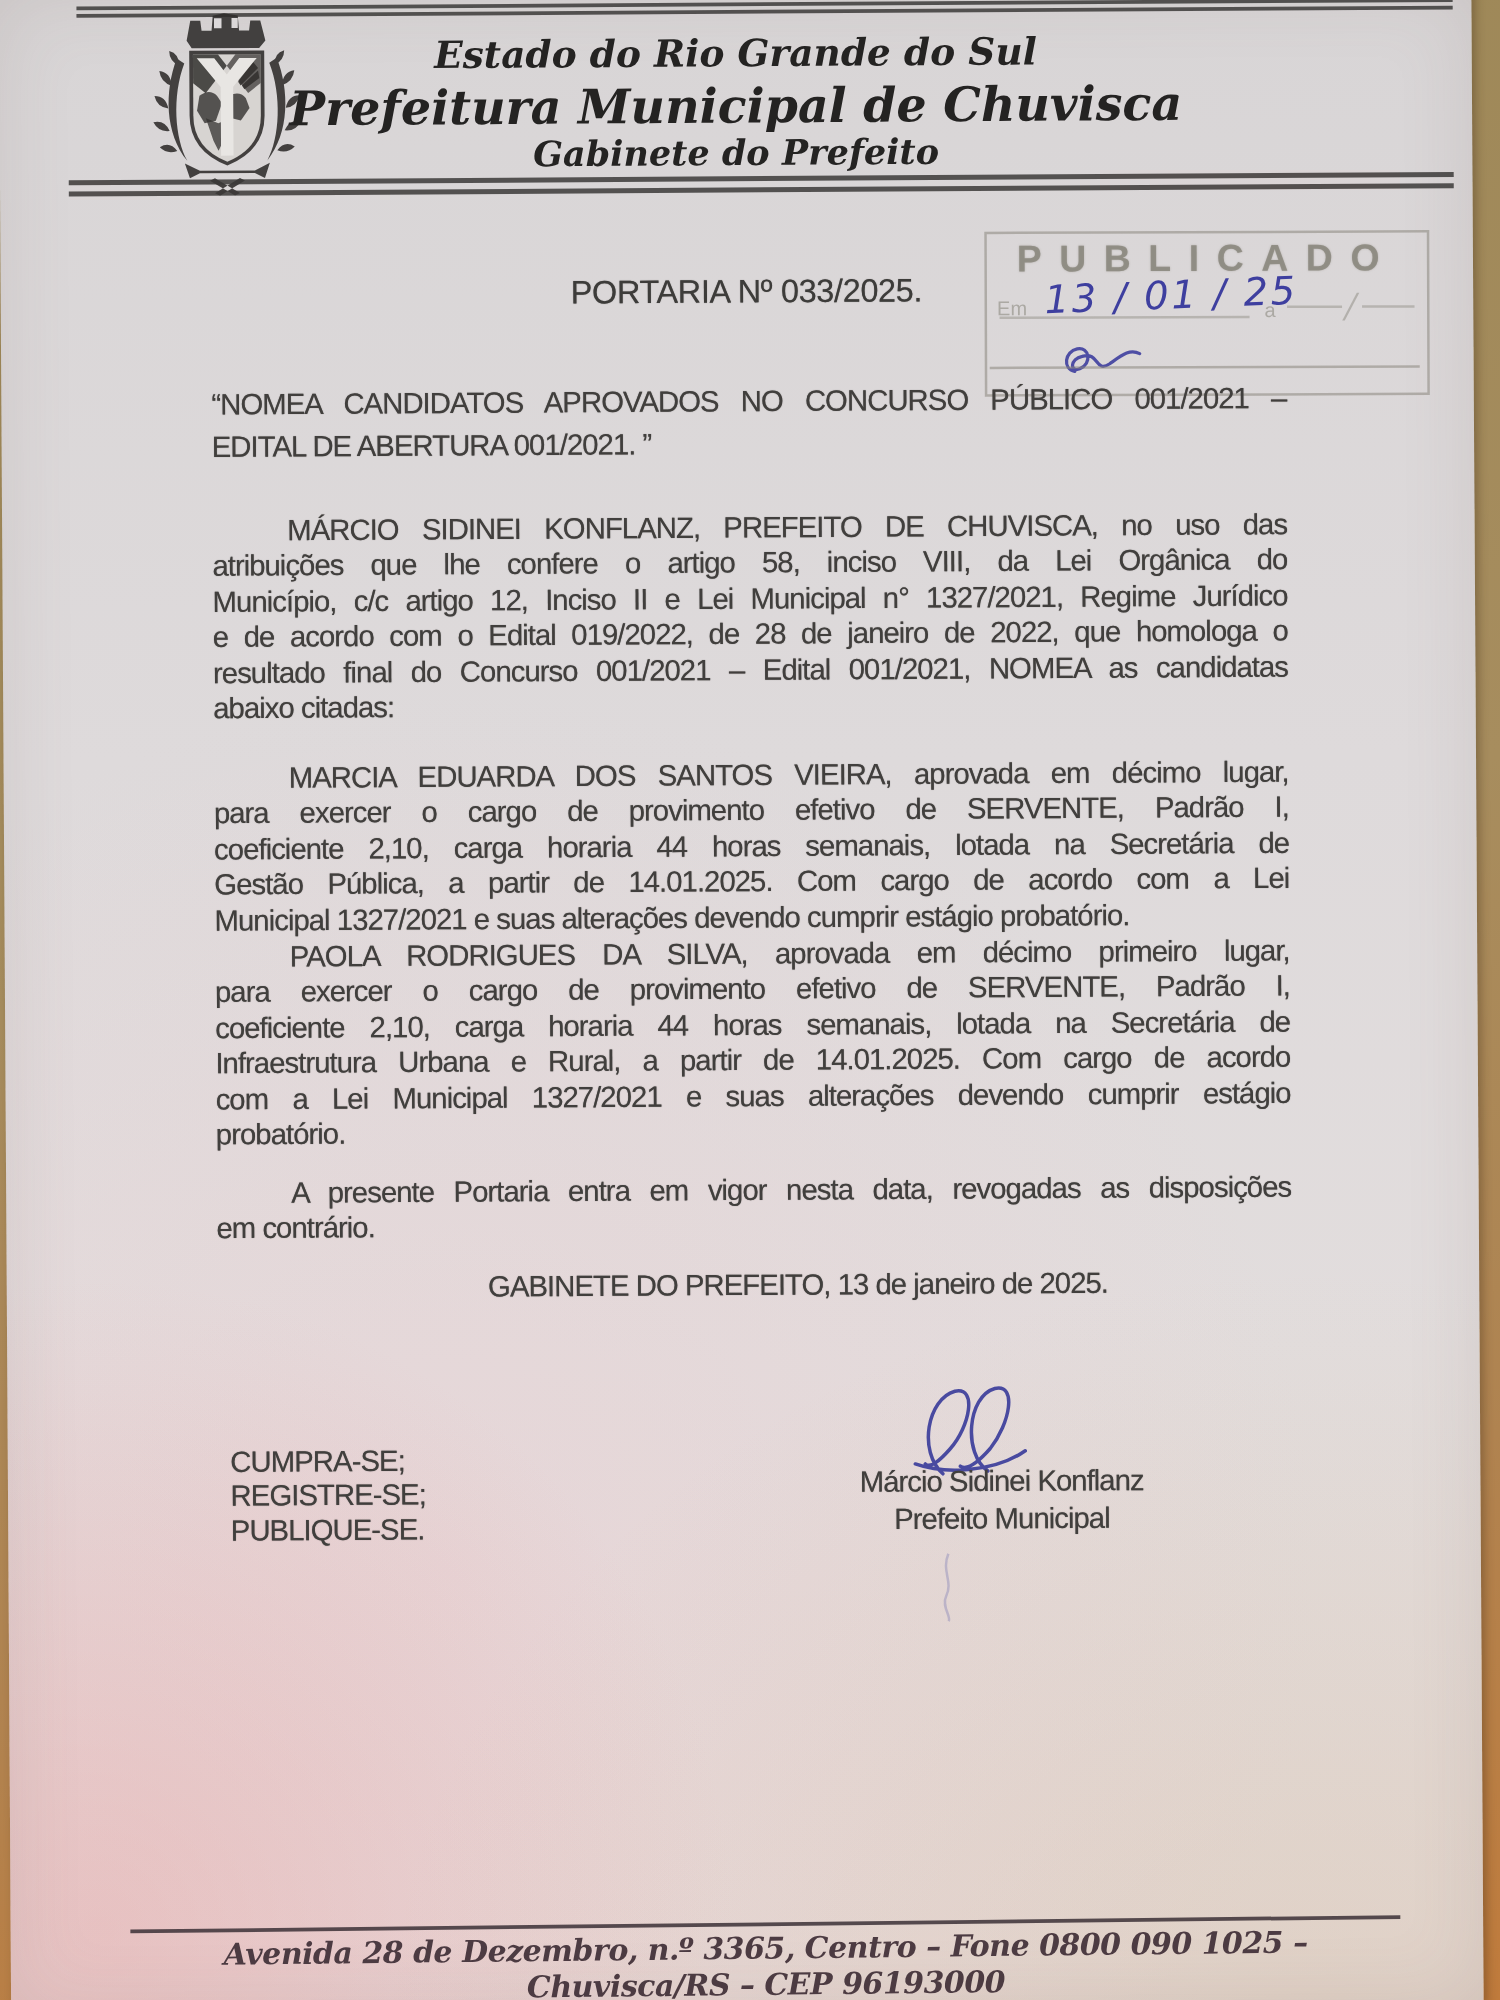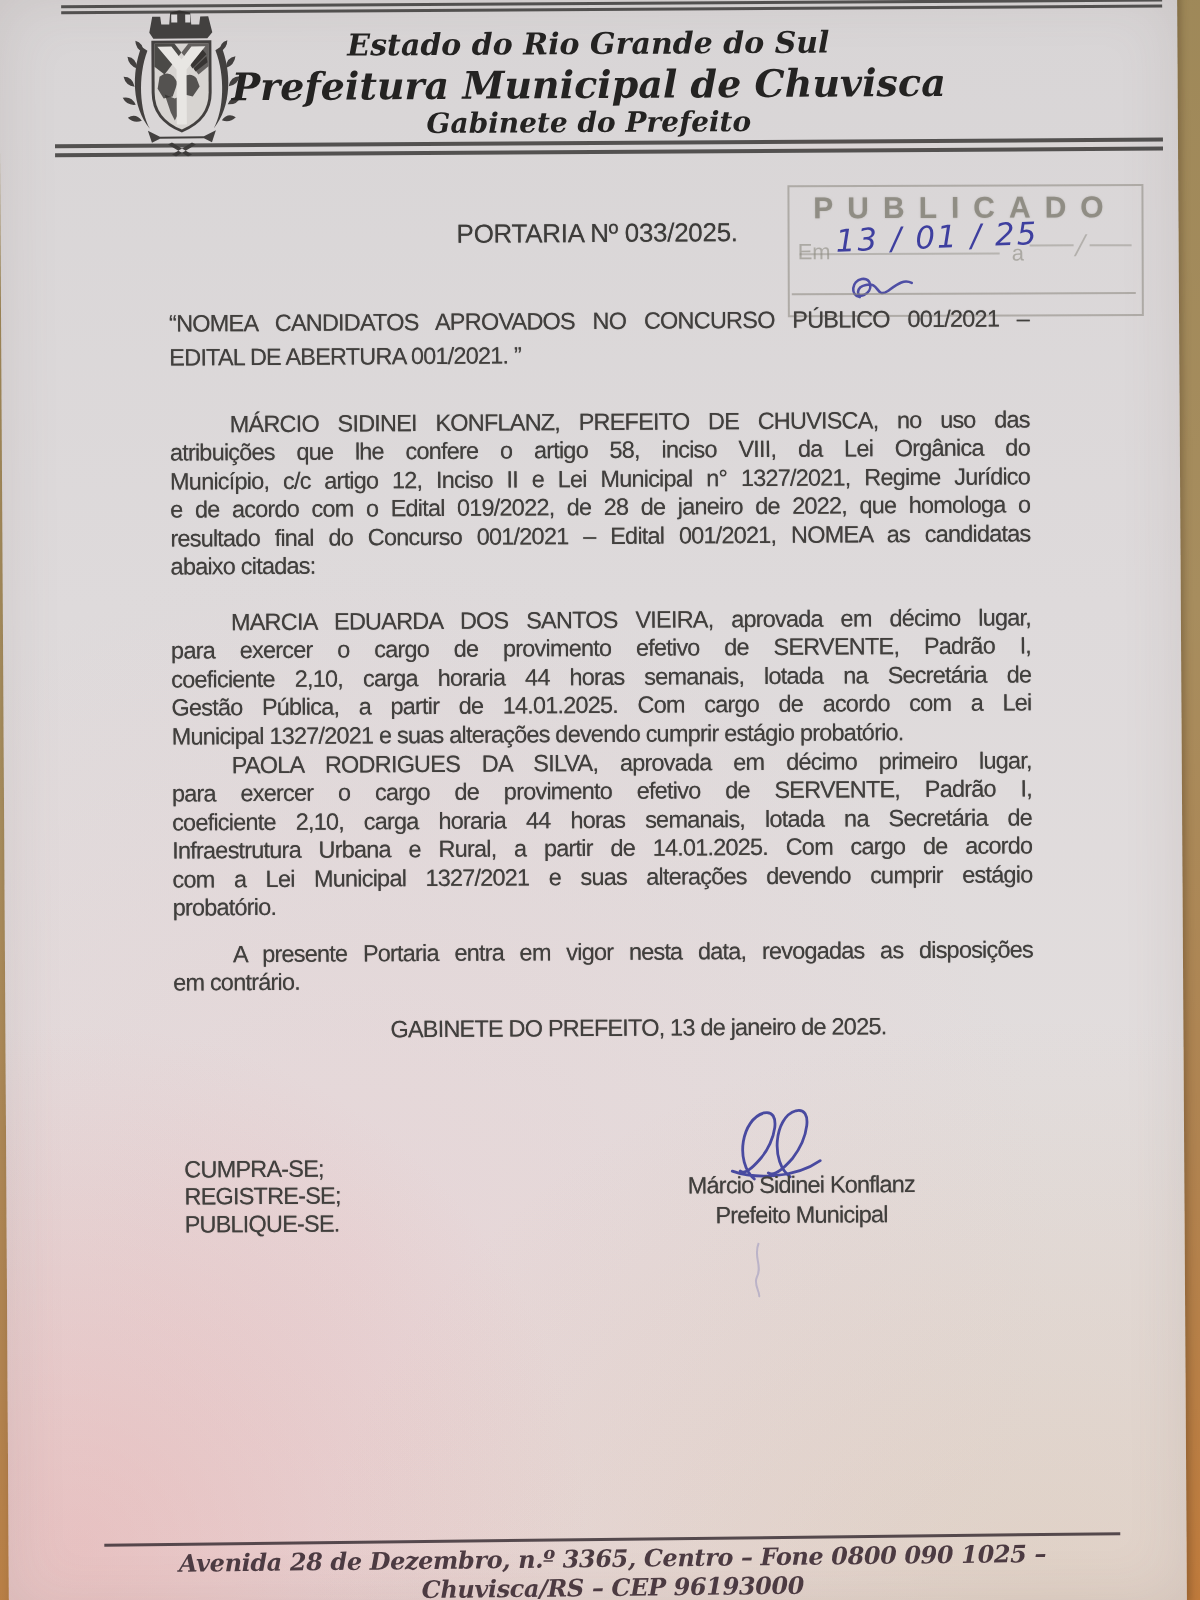--- a/index.html
+++ b/index.html
@@ -29,21 +29,21 @@
   .doc-text{color:#413f3d;font-size:23.5px;letter-spacing:-0.8px;line-height:28.4px;text-shadow:0 0 .7px rgba(70,68,66,.75);}
   .para{left:168px;width:860px;}
   .para .line{text-align:justify;text-align-last:justify;}
   .para .line:last-child{text-align-last:left;}
   .para.indented .line:first-child{text-indent:60px;}
   .title-text{font-size:26px;letter-spacing:-0.3px;color:#3d3c3a;text-shadow:0 0 .7px rgba(70,68,66,.75);}
   
   #stamp{left:787px;top:193px;width:352px;height:128px;border:2px solid rgba(138,135,126,0.55);transform:rotate(.15deg);}
   #stamp .pub{position:absolute;left:0;top:4px;width:100%;text-align:center;font-size:30px;font-weight:bold;
     letter-spacing:14px;color:rgba(135,132,122,0.8);text-shadow:0 0 1.5px rgba(135,132,122,.5);}
-  .stamp-faint{color:rgba(140,138,128,0.6);font-size:22px;}
+  .stamp-faint{color:rgba(140,138,128,0.6);font-size:16px;}
   .hand{font-family:"DejaVu Sans",sans-serif;font-style:italic;color:#3e3f9f;}
   .dash-seg{border-bottom:2px solid rgba(140,138,128,0.45);}
   
   .orders div{line-height:27.4px;}
   .sig-center{text-align:center;}
   
   .footer-text{font-family:"DejaVu Serif","Liberation Serif",serif;font-style:italic;font-weight:600;color:#4c3b42;}
 </style>
 </head>
 <body>

